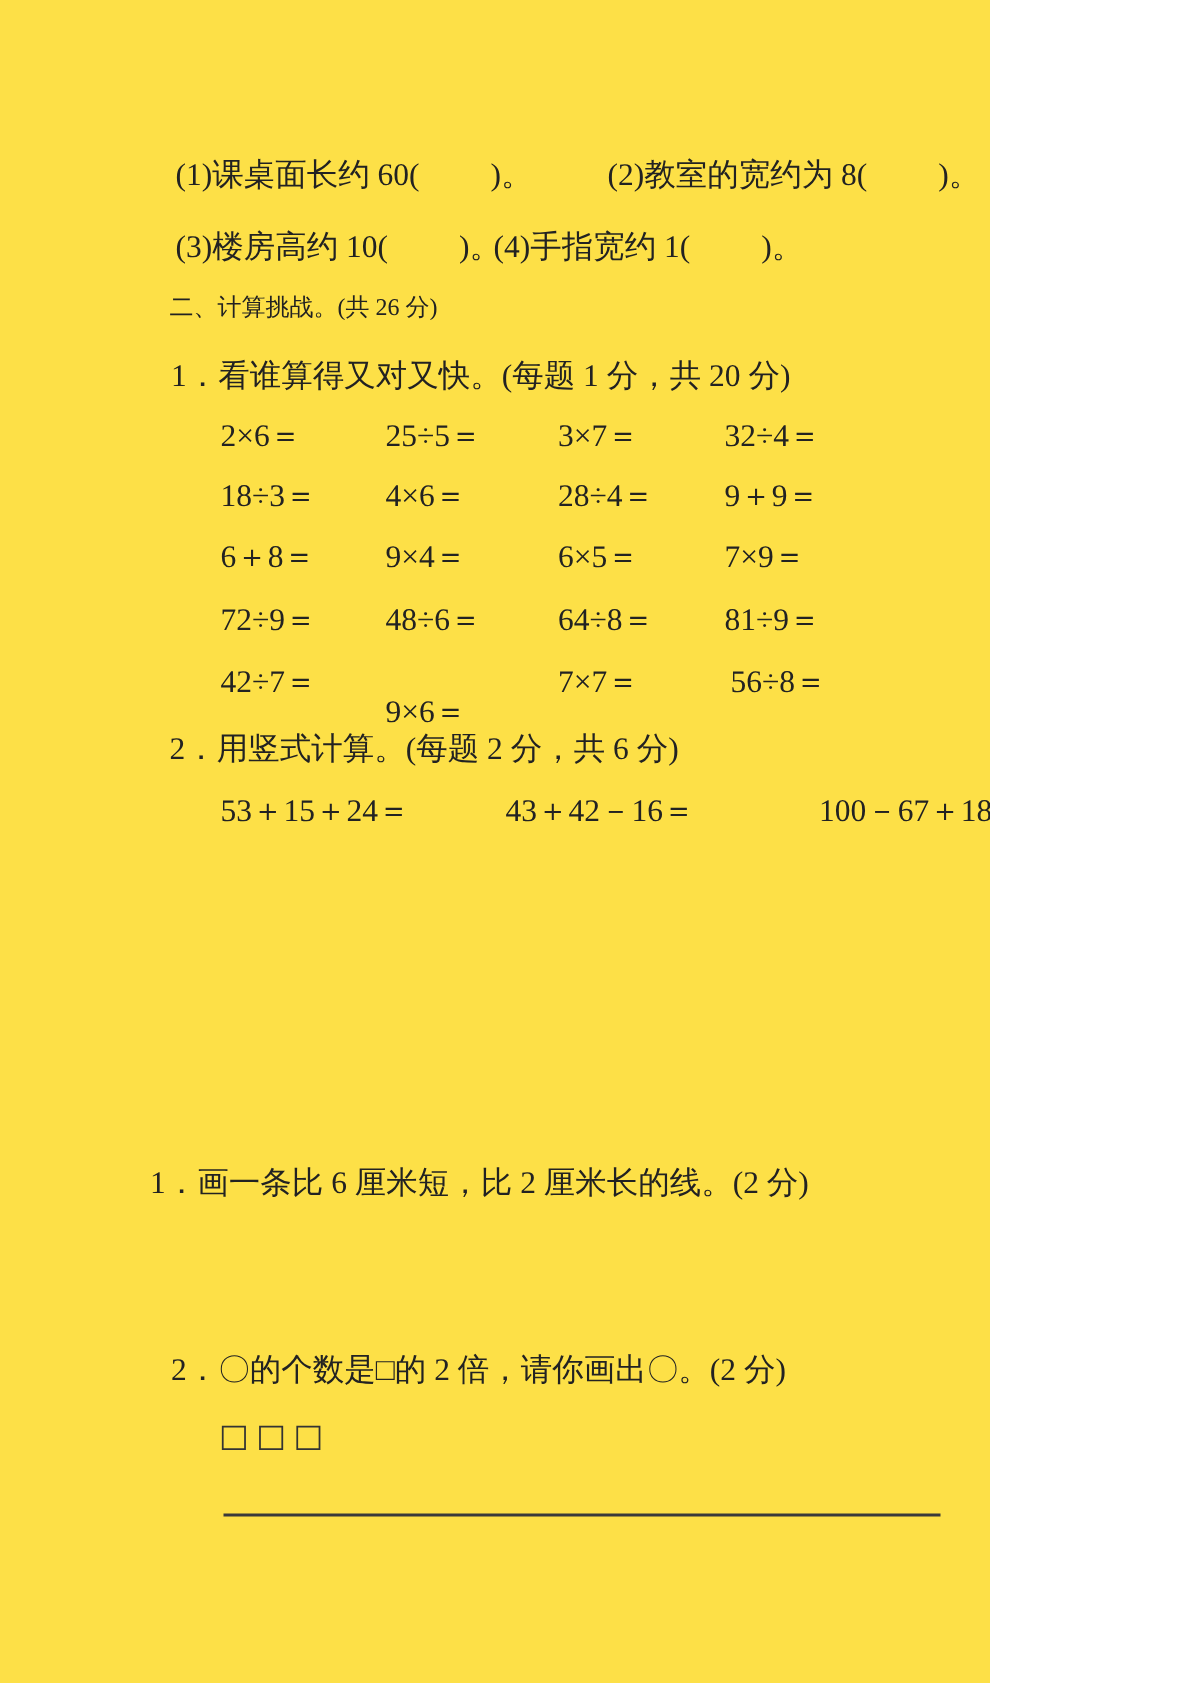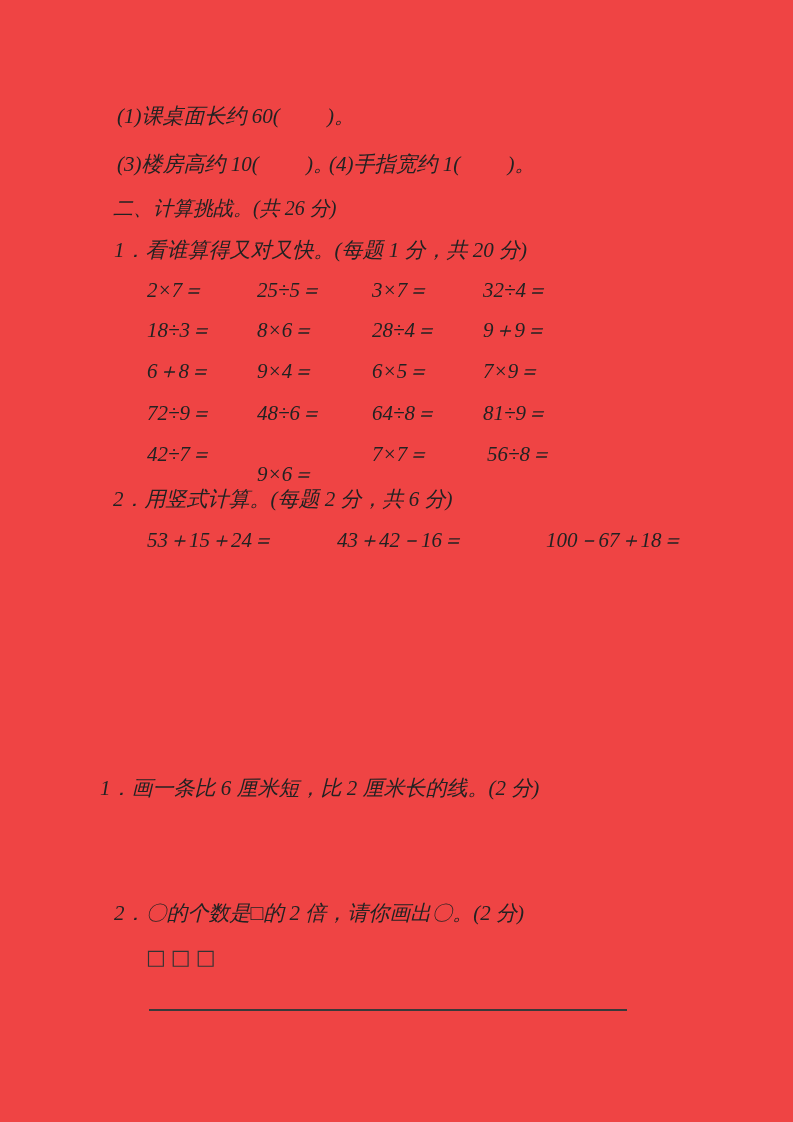--- a/index.html
+++ b/index.html
@@ -2,68 +2,68 @@
 <html><head>
 <meta charset="utf-8">
 <style>
   html, body {
     margin: 0;
     padding: 0;
     background: #ffffff;
   }
   .page {
     position: relative;
-    width: 793px;
+    width: 660px;
     height: 1122px;
-    background: #ef4444;
+    background: #fde047;
     font-family: "Liberation Serif", "DejaVu Serif", serif;
     color: #222222;
     overflow: hidden;
-    font-style: italic;
   }
   .t {
     position: absolute;
     white-space: pre;
     font-size: 21px;
     line-height: 1.2;
   }
   .heading {
-    font-size: 20px;
+    font-size: 16px;
   }
   .squares {
     font-size: 21px;
     letter-spacing: 5px;
     font-family: "DejaVu Sans", "DejaVu Serif", sans-serif;
     color: #333333;
   }
   .answer-line {
     position: absolute;
     border-top: 2px solid #3a3a3a;
     height: 0;
   }
 </style>
 </head>
 <body>
 
 <div class="page">
 
   <div class="t" style="left:117px; top:104px">(1)课桌面长约 60(         )。</div>
+  <div class="t" style="left:405px; top:104px">(2)教室的宽约为 8(         )。</div>
   <div class="t" style="left:117px; top:152px">(3)楼房高约 10(         )。</div>
   <div class="t" style="left:329px; top:152px">(4)手指宽约 1(         )。</div>
 
   <div class="t heading" style="left:113px; top:196px">二、计算挑战。(共 26 分)</div>
   <div class="t" style="left:114px; top:238px">1．看谁算得又对又快。(每题 1 分，共 20 分)</div>
 
-  <div class="t" style="left:147px; top:278px">2×7＝</div>
+  <div class="t" style="left:147px; top:278px">2×6＝</div>
   <div class="t" style="left:257px; top:278px">25÷5＝</div>
   <div class="t" style="left:372px; top:278px">3×7＝</div>
   <div class="t" style="left:483px; top:278px">32÷4＝</div>
 
   <div class="t" style="left:147px; top:318px">18÷3＝</div>
-  <div class="t" style="left:257px; top:318px">8×6＝</div>
+  <div class="t" style="left:257px; top:318px">4×6＝</div>
   <div class="t" style="left:372px; top:318px">28÷4＝</div>
   <div class="t" style="left:483px; top:318px">9＋9＝</div>
 
   <div class="t" style="left:147px; top:359px">6＋8＝</div>
   <div class="t" style="left:257px; top:359px">9×4＝</div>
   <div class="t" style="left:372px; top:359px">6×5＝</div>
   <div class="t" style="left:483px; top:359px">7×9＝</div>
 
   <div class="t" style="left:147px; top:401px">72÷9＝</div>
   <div class="t" style="left:257px; top:401px">48÷6＝</div>

